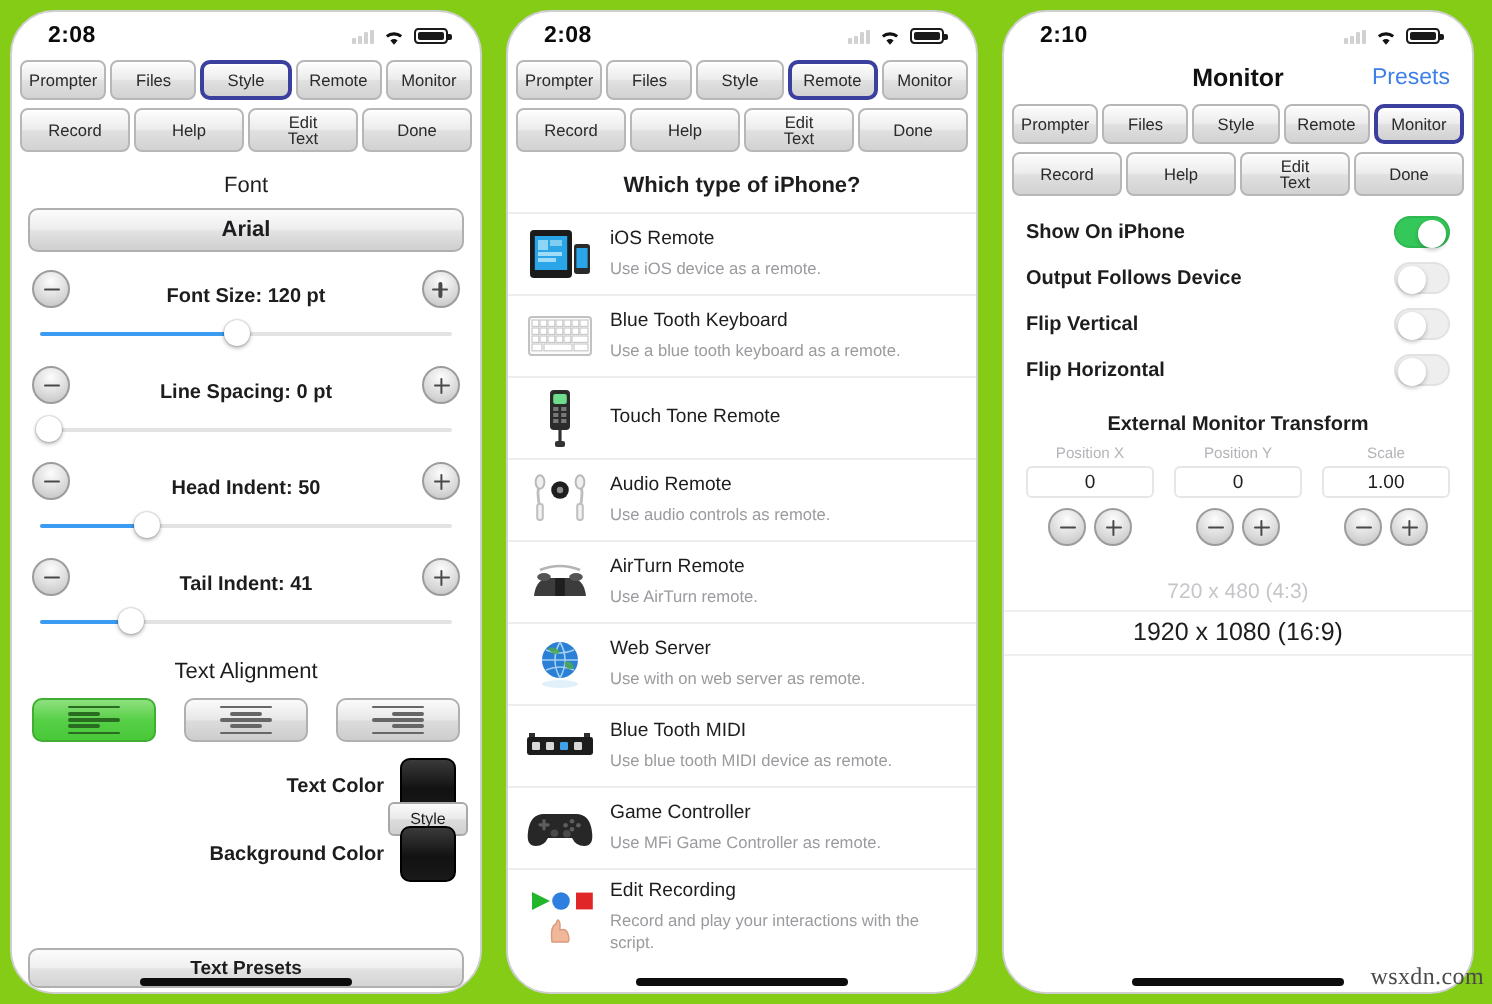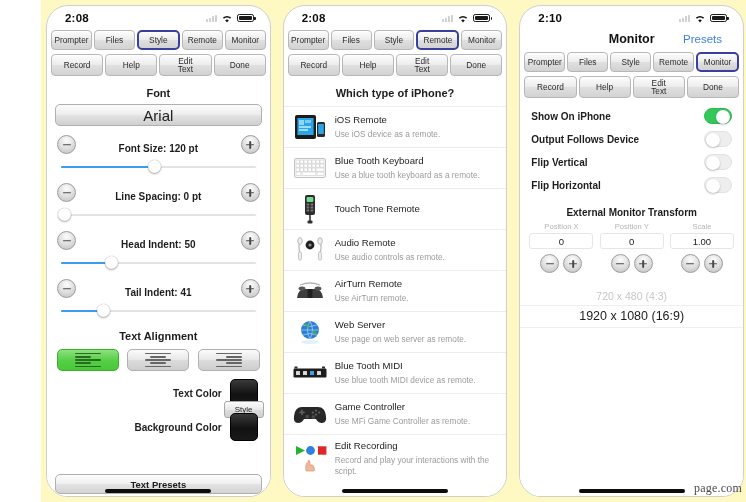--- a/index.html
+++ b/index.html
@@ -1,56 +1,56 @@
 <!DOCTYPE html>
 <html><head>
 <meta charset="utf-8">
 <style>
   html,body{margin:0;padding:0;background:#ffffff;}
   body{width:746px;height:502px;font-family:"Liberation Sans",sans-serif;overflow:hidden;position:relative;}
-  .stage{position:absolute;inset:0;display:flex;background:#fef9c3;margin-left:41px;}
+  .stage{position:absolute;inset:0;display:flex;background:#84cc16;}
   .phone{position:relative;width:236px;height:492px;margin:5px 2px 5px 5px;border:1.5px solid #cfcfd2;border-radius:22px;background:#fff;overflow:hidden;box-sizing:border-box;}
   .phone.p2{margin-left:10px;}
   .phone.p3{margin-left:10px;}
 
   
   .statusbar{height:22px;display:flex;align-items:center;justify-content:space-between;padding:2px 16px 0 18px;box-sizing:border-box;}
   .clock{font-size:11.5px;font-weight:700;color:#0b0b0b;letter-spacing:.2px;}
   .status-right{display:flex;align-items:center;gap:4px;}
   .sig{display:flex;align-items:flex-end;gap:1px;height:8px;opacity:.45;}
   .sig i{display:block;width:2px;background:#999;border-radius:.5px;}
   .sig i:nth-child(1){height:3px}.sig i:nth-child(2){height:4px}.sig i:nth-child(3){height:6px}.sig i:nth-child(4){height:7px}
   .wifi{position:relative;width:12px;height:9px;}
   .wifi svg{display:block}
   .batt{width:17px;height:8.5px;border:1px solid #1a1a1a;border-radius:2.2px;position:relative;box-sizing:border-box;padding:1px;}
   .batt::after{content:"";position:absolute;right:-3px;top:2.3px;width:1.6px;height:3.4px;background:#1a1a1a;border-radius:0 1px 1px 0;}
   .batt i{display:block;height:100%;background:#1a1a1a;border-radius:1px;}
 
   
   .navrow{height:22px;display:flex;align-items:center;justify-content:center;position:relative;padding:0 10px;box-sizing:border-box;}
   .navtitle{font-size:12.5px;font-weight:700;color:#111;}
-  .navright{position:absolute;right:21px;top:50%;transform:translateY(-50%);font-size:11.5px;color:#3d7fe6;}
+  .navright{position:absolute;right:11px;top:50%;transform:translateY(-50%);font-size:11.5px;color:#3d7fe6;}
 
   
   .tabrow{display:flex;gap:2px;padding:2px 4px;box-sizing:border-box;}
   .tab{flex:1;height:20px;display:flex;align-items:center;justify-content:center;text-align:center;
        font-size:8.3px;color:#2a2a2a;border:1px solid #b7b7b7;border-radius:4px;
        background:linear-gradient(#fdfdfd 0%,#ececec 48%,#e0e0e0 52%,#d2d2d2 100%);
        box-shadow:0 1px 0 rgba(255,255,255,.9) inset;box-sizing:border-box;line-height:1.02;white-space:pre-line;}
   .tab.sel{border:2px solid #3b3f9e;border-radius:5px;}
   .tabrow2 .tab{height:22px;}
 
   
   .sheet{background:#fff;height:calc(100% - 70px);overflow:hidden;position:relative;}
 
   
-  .section-title{text-align:center;font-size:11px;font-weight:700;color:#1d1d1f;margin:9px 0 5px;}
+  .section-title{text-align:center;font-size:11px;font-weight:400;color:#1d1d1f;margin:9px 0 5px;}
   .fontbtn{margin:0 8px;height:20px;border:1px solid #b0b0b0;border-radius:5px;
       background:linear-gradient(#fcfcfc 0%,#eeeeee 46%,#e2e2e2 54%,#cfcfcf 100%);
-      display:flex;align-items:center;justify-content:center;font-size:15px;font-weight:400;color:#1d1d1f;}
+      display:flex;align-items:center;justify-content:center;font-size:11px;font-weight:700;color:#1d1d1f;}
   .sliderrow{display:flex;align-items:flex-end;justify-content:space-between;padding:0 10px;margin-top:9px;}
   .stepper{width:17px;height:17px;border-radius:50%;
       background:radial-gradient(circle at 50% 28%,#fdfdfd,#d8d8d8 62%,#bdbdbd 100%);
       border:1px solid #9c9c9c;position:relative;flex:0 0 auto;}
   .stepper::before{content:"";position:absolute;left:50%;top:50%;transform:translate(-50%,-50%);width:8px;height:1.6px;background:#4a4a4a;border-radius:1px;}
   .stepper.plus::after{content:"";position:absolute;left:50%;top:50%;transform:translate(-50%,-50%);width:1.6px;height:8px;background:#4a4a4a;border-radius:1px;}
   .slabel{font-size:10px;font-weight:700;color:#1d1d1f;}
   .track{position:relative;margin:6px 14px 0;height:14px;}
   .track .bar{position:absolute;top:6px;left:0;right:0;height:2px;background:#e3e3e3;border-radius:2px;}
   .track .fill{position:absolute;top:6px;left:0;height:2px;background:#3a9bf0;border-radius:2px;}
@@ -401,21 +401,21 @@
             <svg width="28" height="28" viewBox="0 0 28 28">
               <circle cx="14" cy="12" r="9" fill="#2b7fd4"></circle>
               <path d="M5 12 h18 M14 3 q5 9 0 18 M14 3 q-5 9 0 18 M7 7 q7 3 14 0 M7 17 q7 -3 14 0" stroke="#bfe2f8" stroke-width="0.8" fill="none" opacity=".8"></path>
               <path d="M8 6 q4 -1 6 2 q-3 3 -6 -2z" fill="#4da84d" opacity=".85"></path>
               <path d="M16 13 q4 -1 5 3 q-4 2 -5 -3z" fill="#4da84d" opacity=".85"></path>
               <ellipse cx="14" cy="24" rx="9" ry="2" fill="#cfe6f5" opacity=".6"></ellipse>
             </svg>
           </div>
           <div class="rtexts">
             <div class="rname">Web Server</div>
-            <div class="rdesc">Use page on web server as remote.</div>
+            <div class="rdesc">Use with on web server as remote.</div>
           </div>
         </div>
 
         <div class="ritem">
           <div class="ricon">
             <svg width="34" height="14" viewBox="0 0 34 14">
               <rect x="0.5" y="2.5" width="33" height="9" rx="1.2" fill="#1c1c1c"></rect>
               <rect x="3" y="5" width="4" height="4" rx="0.6" fill="#d8d8d8"></rect>
               <rect x="10" y="5" width="4" height="4" rx="0.6" fill="#d8d8d8"></rect>
               <rect x="17" y="5" width="4" height="4" rx="0.6" fill="#3fa2e8"></rect>
@@ -568,14 +568,14 @@
       </div>
 
       <div class="reslist">
         <div class="resitem dim">720 x 480 (4:3)</div>
         <div class="resitem cur">1920 x 1080 (16:9)</div>
       </div>
     </div>
     <div class="homebar"></div>
   </div>
 
-  <div class="watermark">page.com</div>
+  <div class="watermark">wsxdn.com</div>
 </div>
 
 </body></html>

